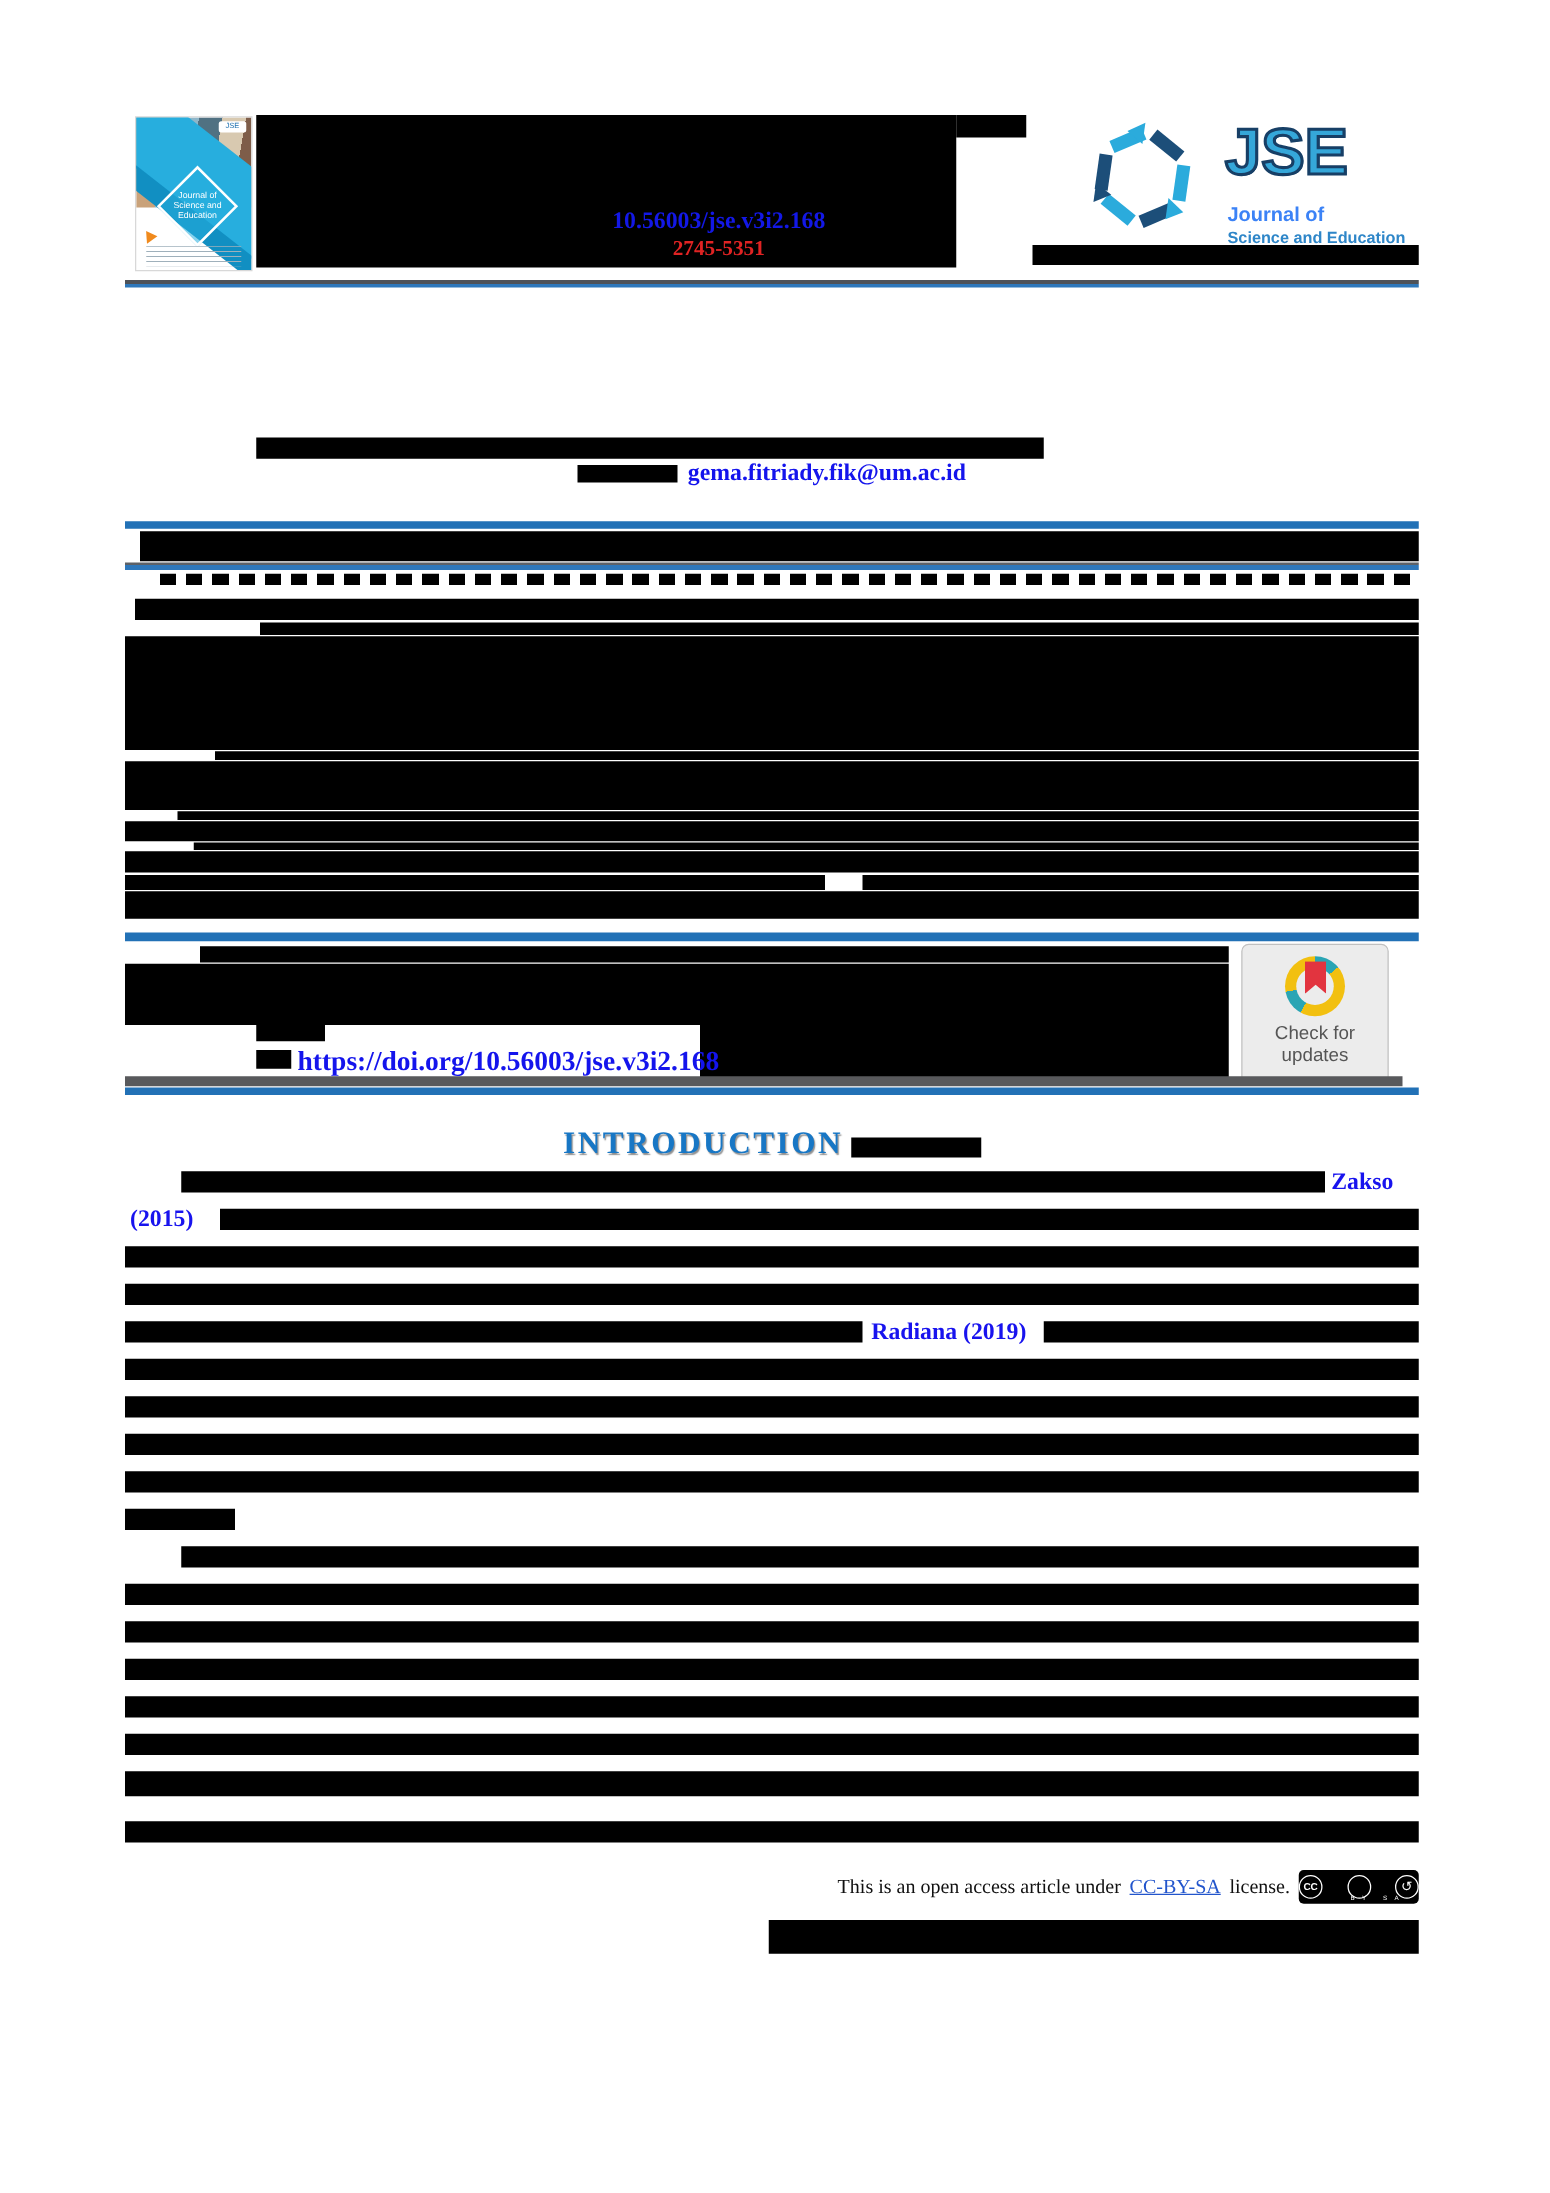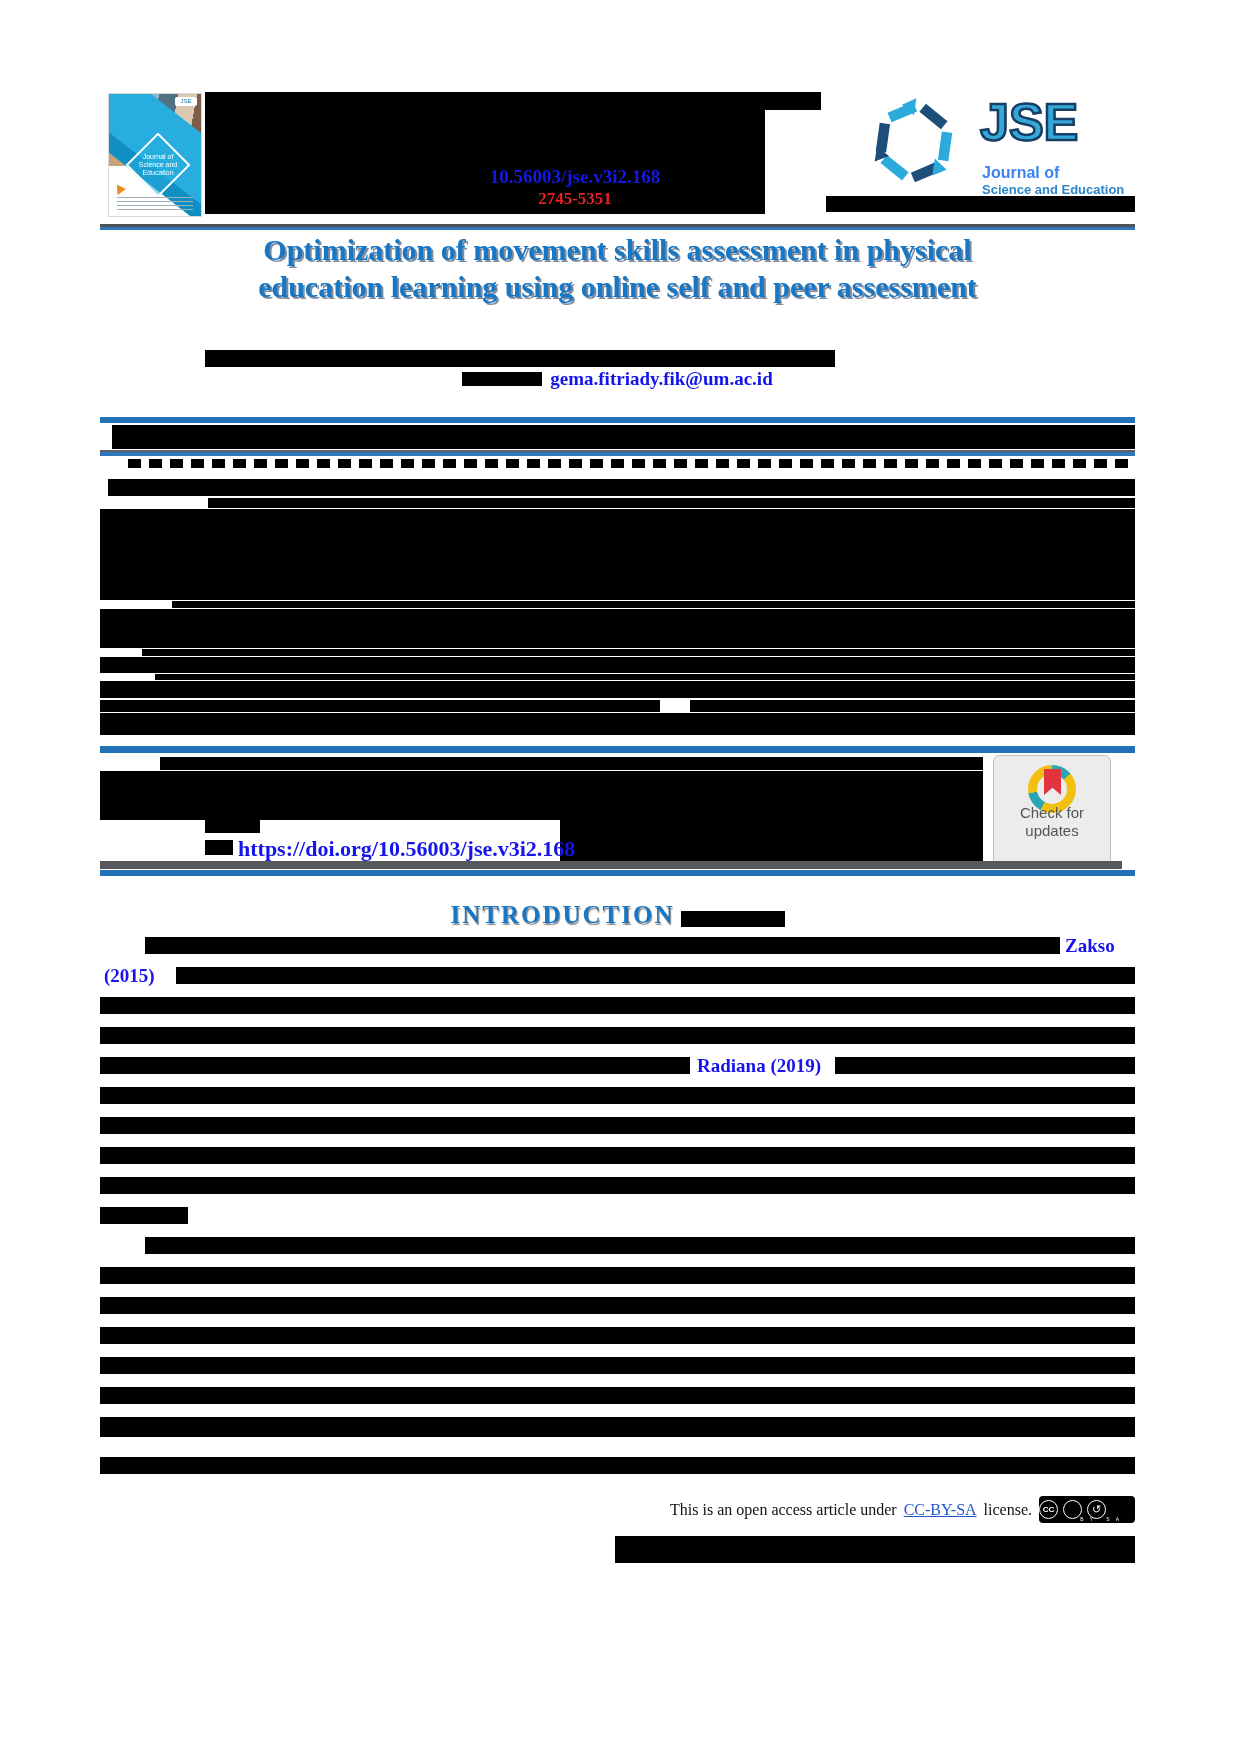--- a/index.html
+++ b/index.html
@@ -58,34 +58,34 @@
   .doi-link{position:absolute;left:238px;top:836px;color:#1414ec;font-weight:bold;font-size:22px;}
   .gray-rule{position:absolute;left:100px;top:861px;width:1022px;height:8px;background:#58595c;}
   
   .cm-badge{position:absolute;left:993px;top:755px;width:116px;height:110px;background:#ececec;
       border:1px solid #c0c0c0;border-radius:6px;}
   .cm-ring{position:absolute;left:34px;top:9px;width:48px;height:48px;border-radius:50%;
       background:conic-gradient(#2aa5b4 0 14%,#f2c010 14% 58%,#2aa5b4 58% 72%,#f2c010 72% 100%);}
   .cm-ring-inner{position:absolute;left:9px;top:9px;width:30px;height:30px;border-radius:50%;background:#ececec;}
   .cm-bookmark{position:absolute;left:16px;top:4px;width:17px;height:26px;background:#e2343f;
       clip-path:polygon(0 0,100% 0,100% 100%,50% 72%,0 100%);}
-  .cm-text{position:absolute;left:0;top:48px;width:100%;text-align:center;color:#555;
+  .cm-text{position:absolute;left:0;top:62px;width:100%;text-align:center;color:#555;
       font-family:"Liberation Sans",sans-serif;font-size:15px;line-height:18px;}
   
   .intro-row{position:absolute;left:100px;top:901px;width:1035px;text-align:center;}
   .intro-head{color:#1877c5;font-weight:bold;font-size:25px;letter-spacing:2px;
       text-shadow:1px 2px 1px #8f8f8f;}
   .intro-redact{display:inline-block;width:104px;height:16px;background:#000;vertical-align:middle;margin-left:6px;}
   .cite{position:absolute;color:#1813ee;font-weight:bold;font-size:19px;}
   
   .oa-row{position:absolute;left:100px;top:1484px;width:1035px;display:flex;justify-content:flex-end;
       align-items:center;gap:7px;font-size:16px;color:#111;margin-top:12px;}
   .oa-link{color:#2255cc;}
   .cc-badge{width:96px;height:27px;background:#000;border-radius:4px;display:flex;align-items:center;
-      justify-content:flex-start;gap:5px;position:relative;}
+      justify-content:space-between;gap:5px;position:relative;}
   .cc-circle{width:17px;height:17px;border:1.5px solid #fff;border-radius:50%;color:#fff;
       display:flex;align-items:center;justify-content:center;font-family:"Liberation Sans",sans-serif;
       font-weight:bold;font-size:8px;}
   .cc-person-head{width:4px;height:4px;background:#fff;border-radius:50%;margin:0 auto 1px auto;}
   .cc-person-body{width:8px;height:5px;background:#fff;border-radius:4px 4px 0 0;}
   .cc-sa{font-size:11px;font-weight:normal;}
   .cc-sub{position:absolute;bottom:1px;right:10px;color:#fff;font-size:5px;
       font-family:"Liberation Sans",sans-serif;letter-spacing:6px;}
 </style>
 </head>
@@ -125,24 +125,20 @@
       </g>
     </svg>
     <div class="logo-acr">JSE</div>
     <div class="logo-sub1">Journal of</div>
     <div class="logo-sub2">Science and Education</div>
   </div>
   <div class="bar" style="left:826px;top:196px;width:309px;height:16px;"></div>
 
   <div class="hdr-rule"></div>
 
-  <div class="title">
-    <div>Optimization of movement skills assessment in physical</div>
-    <div>education learning using online self and peer assessment</div>
-  </div>
 
 
   <div class="bar" style="left:205px;top:350px;width:630px;height:17px;"></div>
 
   <div class="email-row">
     <span class="bar" style="position:static;display:inline-block;width:80px;height:14px;"></span>
     <span class="email">gema.fitriady.fik@um.ac.id</span>
   </div>
 
   <div class="blue-bar" style="left:100px;top:417px;width:1035px;height:6px;"></div>

